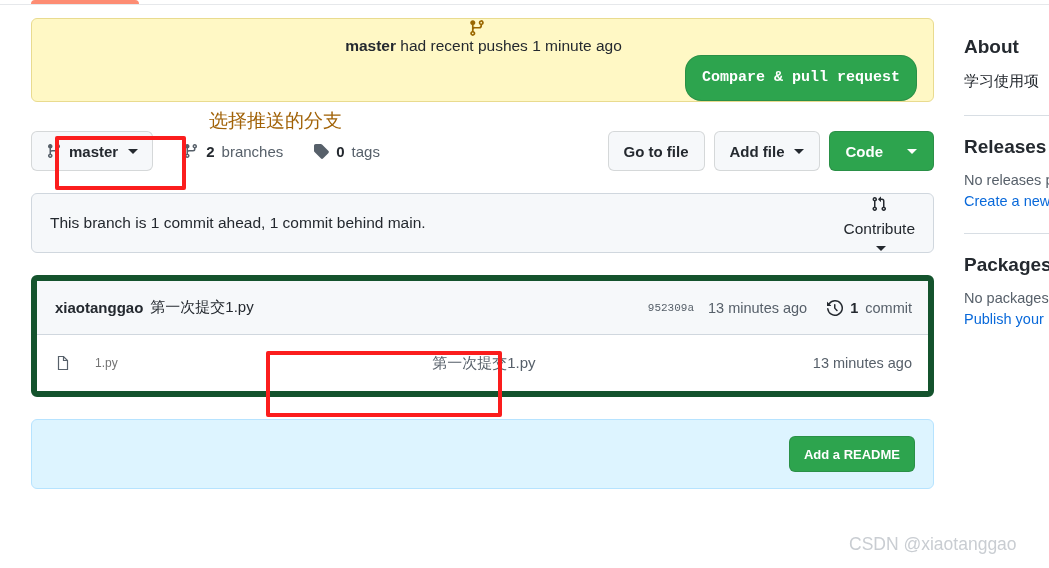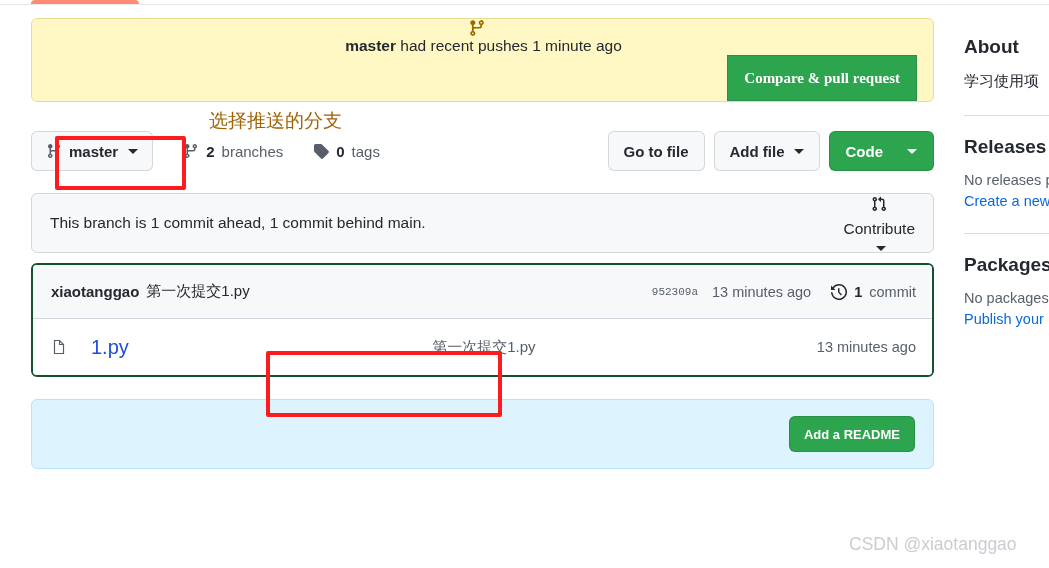--- a/index.html
+++ b/index.html
@@ -54,29 +54,29 @@
     font-size: 15.5px;
     color: #24292f;
     white-space: nowrap;
   }
   .push-text b { font-weight: 700; }
   .btn-compare {
     margin-left: auto;
     background: #2da44e;
     color: #ffffff;
     border: 1px solid rgba(27,31,36,0.15);
-    border-radius: 0;
+    border-radius: 16px;
     font-size: 15px;
     font-weight: 700;
     padding: 10px 16px;
     height: 54px;
     line-height: 20px;
     cursor: pointer;
     white-space: nowrap;
-    font-family: Liberation Serif, serif;
+    font-family: Liberation Mono, monospace;
   }
 
   
   .branch-row {
     position: relative;
     height: 44px;
     margin-top: 27px;
     display: flex;
     align-items: center;
   }
@@ -171,22 +171,22 @@
     gap: 8px;
     font-size: 15.5px;
     color: #24292f;
     cursor: pointer;
     flex-direction: column;
   }
   .contribute .ico { width: 16px; height: 16px; color: #24292f; }
 
   
   .file-table {
-    margin-top: 10px;
-    border: 2px solid #14532d;
+    margin-top: 22px;
+    border: 6px solid #14532d;
     border-radius: 6px;
     overflow: hidden;
     background: #ffffff;
   }
   .commit-head {
     height: 54px;
     background: #f6f8fa;
     border-bottom: 1px solid #d0d7de;
     display: flex;
     align-items: center;
@@ -229,22 +229,22 @@
 
   .file-row {
     height: 56px;
     display: flex;
     align-items: center;
     padding: 0 16px 0 18px;
     background: #ffffff;
   }
   .file-row .file-ico { width: 16px; height: 16px; color: #54aeff; flex: 0 0 auto; }
   .file-name {
-    font-size: 20px;
-    color: #1d4ed8;
+    font-size: 12px;
+    color: #737373;
     margin-left: 24px;
     width: 200px;
     cursor: pointer;
   }
   .file-msg {
     font-size: 15px;
     color: #57606a;
     flex: 1 1 auto;
     text-align: center;
     padding-right: 140px;

